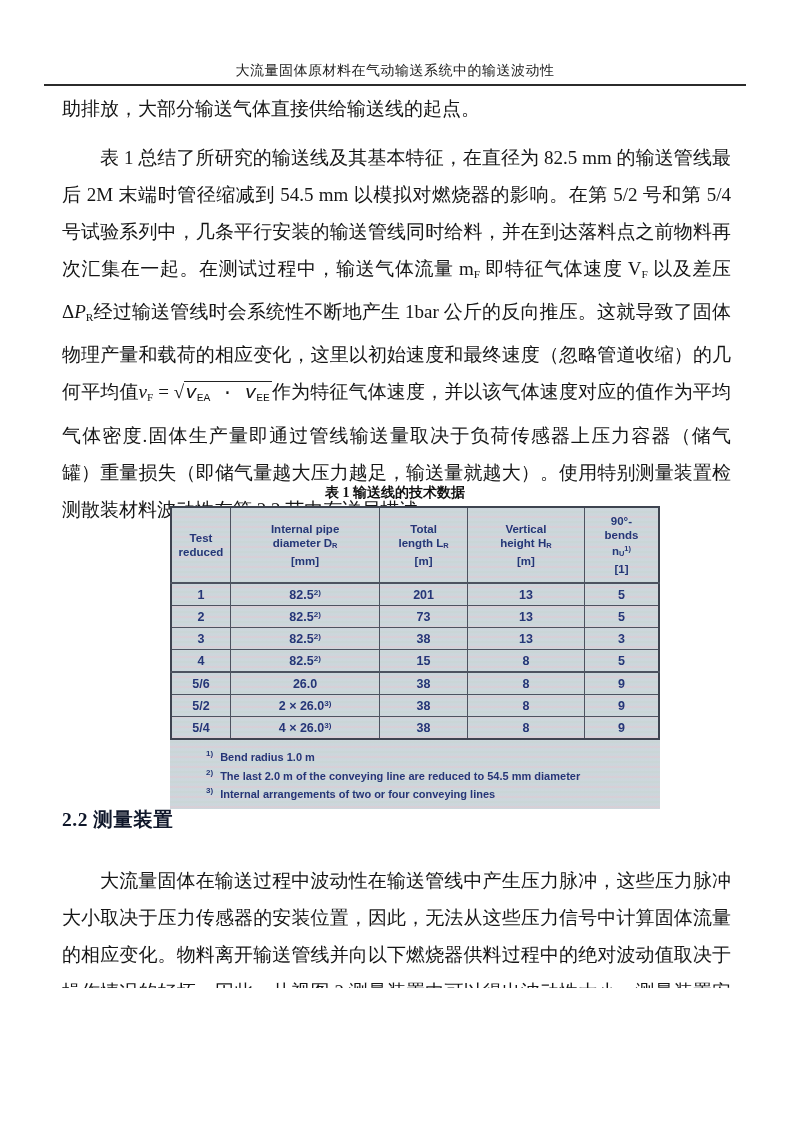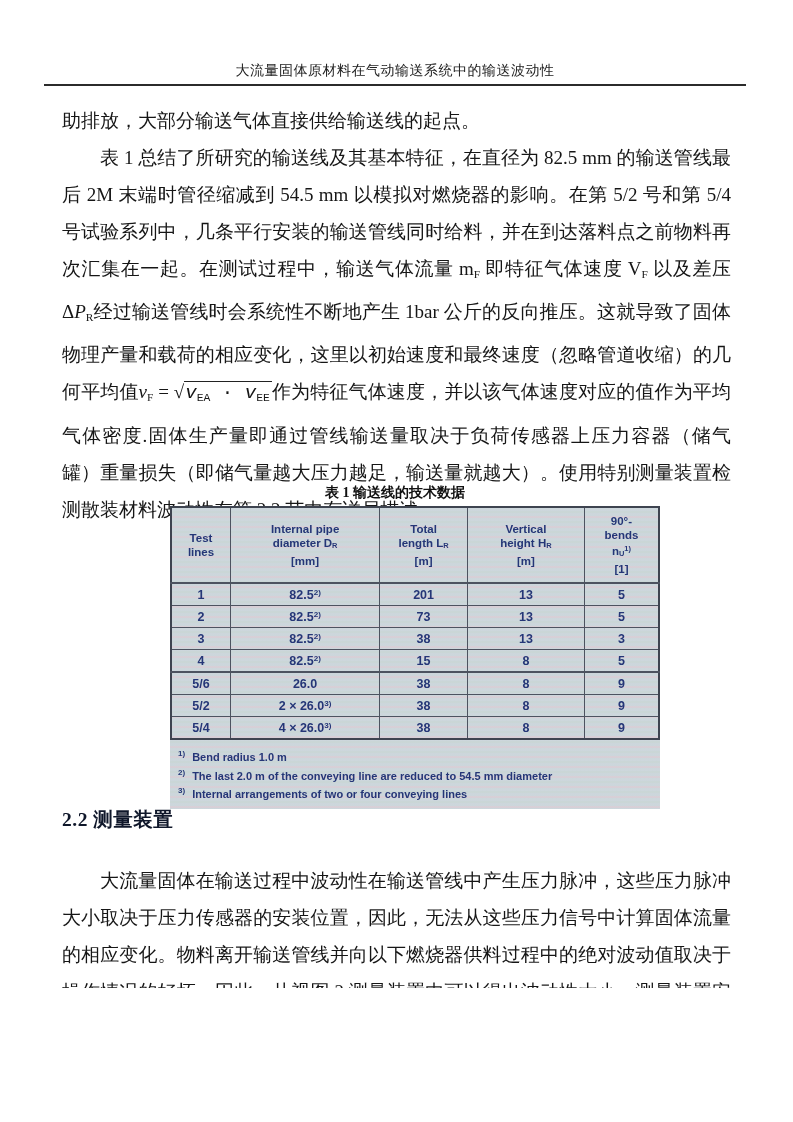--- a/index.html
+++ b/index.html
@@ -24,21 +24,21 @@
   .header-rule{
     position:absolute;top:84px;left:44px;width:702px;height:2px;
     background:var(--rule-ink,#2b2b2b);
   }
   .para{
     position:absolute;left:62px;width:669px;
     font-size:19px;line-height:37px;
     text-align:justify;
     color:#161616;
   }
-  .para-cont{top:83px;text-indent:0;}
+  .para-cont{top:71px;text-indent:0;}
   .para-intro{top:120px;text-indent:38px;}
   .para-measure{top:843px;text-indent:38px;}
   .seg-sub{font-size:0.6em;vertical-align:-0.25em;letter-spacing:0;}
   .seg-sup{font-size:0.6em;vertical-align:0.55em;letter-spacing:0;}
   .seg-i{font-style:italic;}
   .seg-radical{border-top:1.5px solid #222;padding:0 2px 0 1px;font-family:Liberation Mono, monospace;}
   .table-caption{
     position:absolute;top:483px;left:44px;width:702px;
     text-align:center;
     font-family:Liberation Serif, serif;
@@ -80,21 +80,21 @@
   .scan-table thead th{border-bottom-width:2px;}
   .scan-table tr.group-end td{border-bottom-width:2.5px;}
   .scan-table .seg-sub{font-size:0.65em;vertical-align:-0.2em;}
   .scan-table .seg-sup{font-size:0.65em;vertical-align:0.5em;}
   .footnotes{
     margin:4px 0 0;padding:2px 6px 2px 8px;list-style:none;
     font-family:"Liberation Sans","DejaVu Sans",sans-serif;
     font-weight:bold;font-size:11px;line-height:15px;
     color:var(--table-ink,#253677);text-align:left;
   }
-  .footnotes li{white-space:nowrap;}
+  .footnotes li{white-space:nowrap;margin-left:28px;}
   .footnotes sup{font-size:8px;margin-right:7px;}
   .section-heading{
     position:absolute;top:807px;left:62px;width:669px;
     font-weight:bold;font-size:19.5px;line-height:26px;color:#0f172a;
     letter-spacing:0.5px;
   }
   .footer-rule{
     position:absolute;top:1045px;left:50px;width:695px;height:13px;
   }
   .footer-page-number{
@@ -124,21 +124,21 @@
     <table>
       <colgroup>
         <col class="c0">
           <col class="c1">
           <col class="c2">
           <col class="c3">
           <col class="c4">
       </colgroup>
       <thead>
         <tr>
-            <th><span>Test</span><br><span>lines</span></th>
+            <th><span>Test</span><br><span>reduced</span></th>
             <th><span>Internal pipe</span><br><span>diameter D</span><span class="seg-sub">R</span><br><span>[mm]</span></th>
             <th><span>Total</span><br><span>length L</span><span class="seg-sub">R</span><br><span>[m]</span></th>
             <th><span>Vertical</span><br><span>height H</span><span class="seg-sub">R</span><br><span>[m]</span></th>
             <th><span>90°-</span><br><span>bends</span><br><span>n</span><span class="seg-sub">U</span><span class="seg-sup">1)</span><br><span>[1]</span></th>
           </tr>
       </thead>
       <tbody>
           <tr>
             <td>1</td>
             <td><span>82.5</span><span class="seg-sup">2)</span></td>

